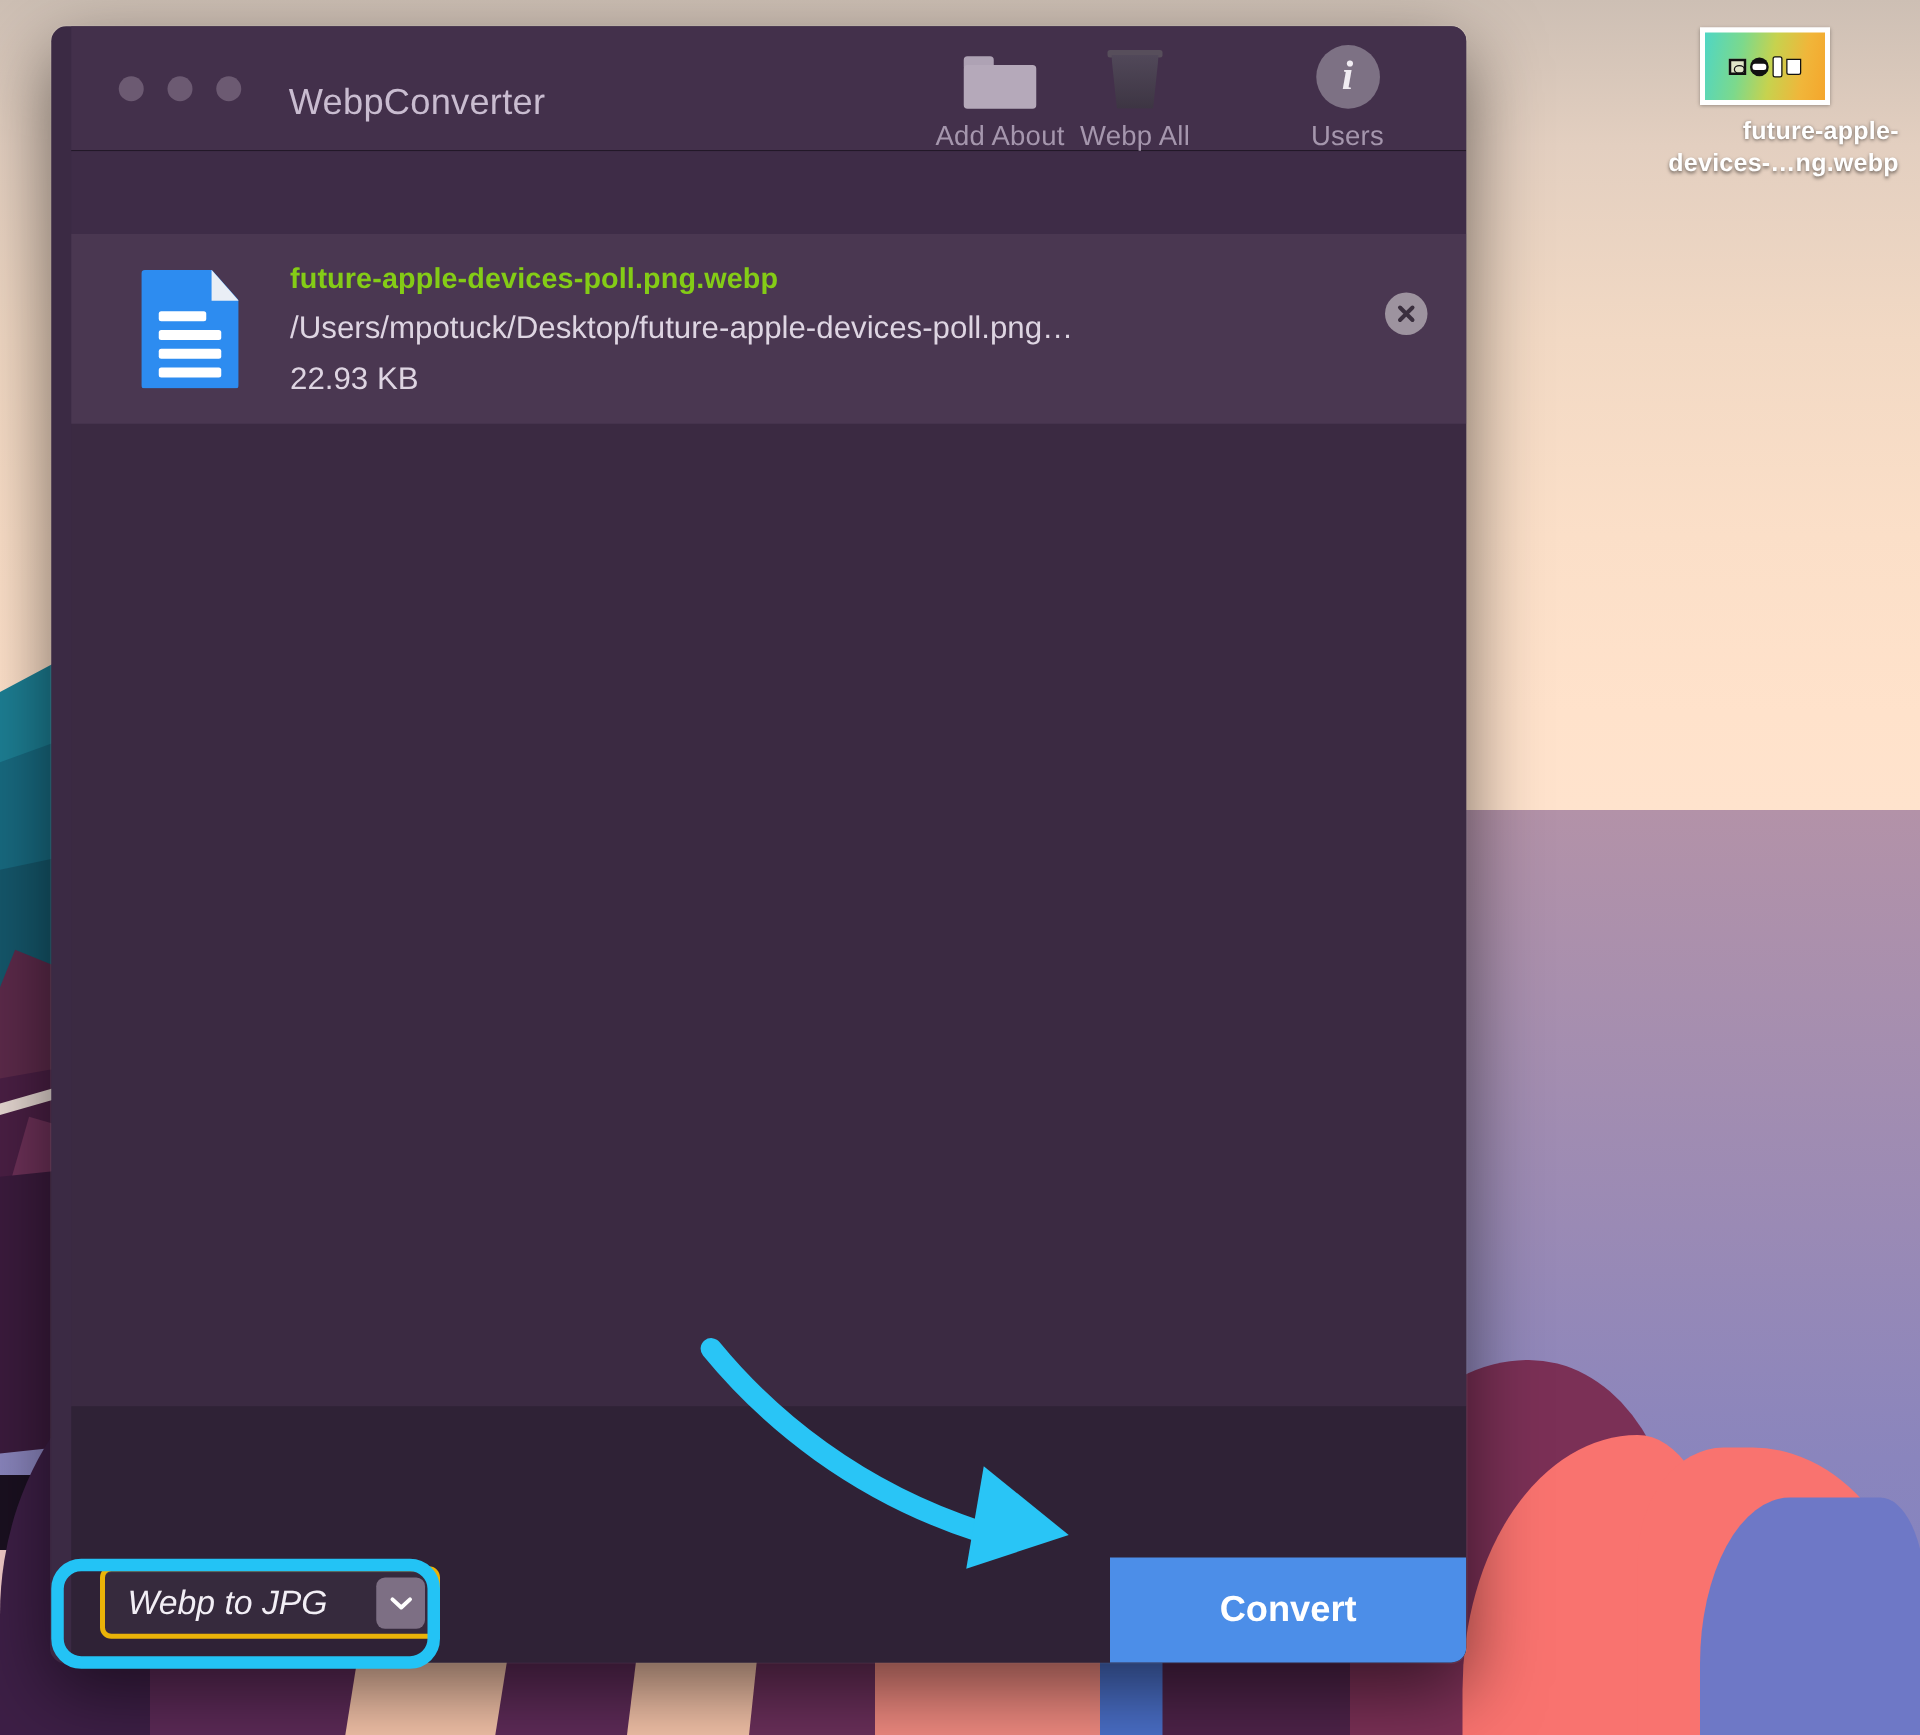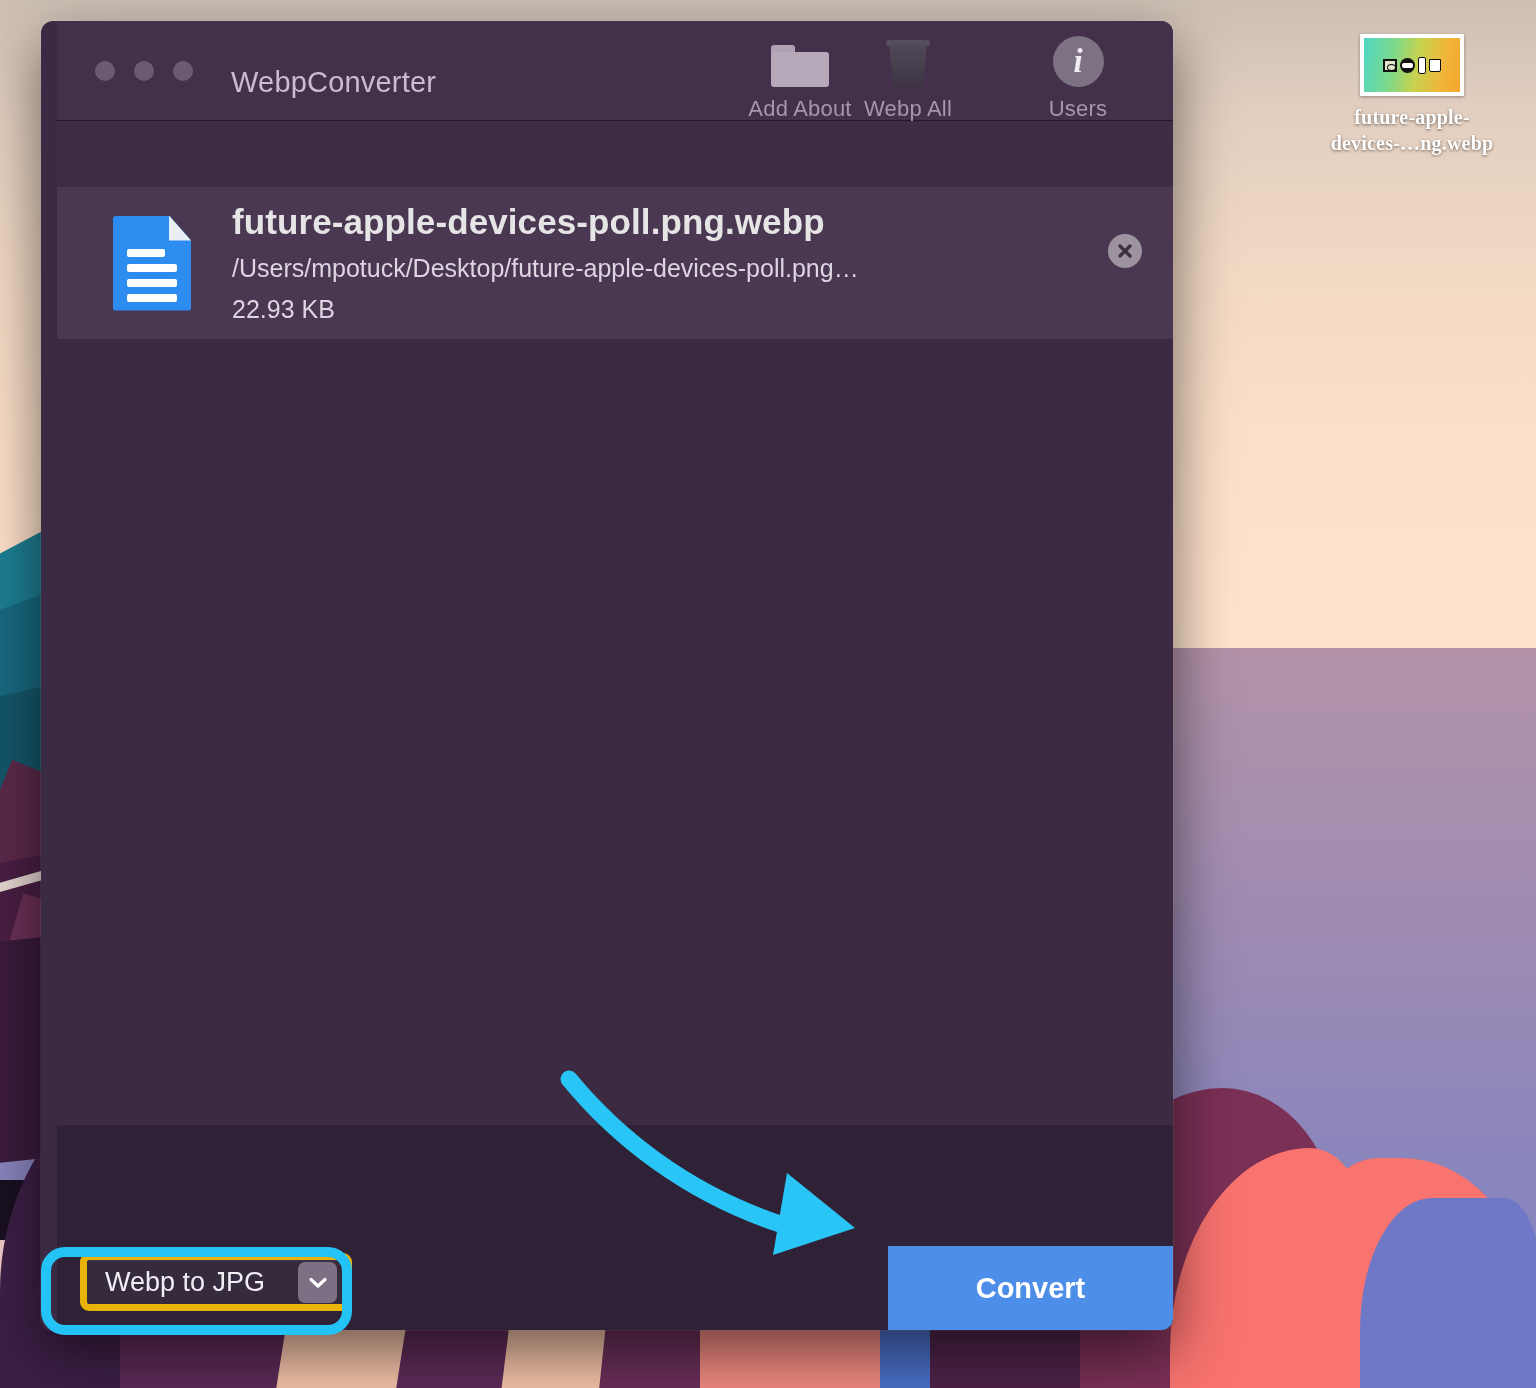--- a/index.html
+++ b/index.html
@@ -45,22 +45,22 @@
   .bb7 { left:700px; width:200px; height:300px; background:#f08a80; border-radius:50% 50% 0 0 / 40% 40% 0 0;}
   .bb8 { left:880px; width:60px; height:300px; background:#4a6fc8; }
   .bb9 { left:930px; width:220px; height:300px; background:#4e2349; border-radius:60% 30% 0 0 / 50% 35% 0 0;}
   .bb10{ left:1080px; width:260px; height:300px; background:#7b3056; border-radius:55% 45% 0 0 / 60% 50% 0 0;}
   .bb11{ left:1170px; width:200px; height:240px; background:#f9736f; border-radius:70% 30% 0 0 / 85% 40% 0 0; }
   .bb12{ left:1310px; width:230px; height:230px; background:#f9736f; border-radius:30% 60% 0 0 / 40% 80% 0 0; }
   .bb13{ left:1360px; width:180px; height:190px; background:#6e78c6; border-radius:40% 20% 0 0 / 70% 40% 0 0;}
 
   
   #desktop-icon {
-    position:absolute; left:1305px; top:34px; width:214px;
-    text-align:center; user-select:none;font-family:Liberation Serif, serif;
+    position:absolute; left:1305px; top:22px; width:214px;
+    text-align:right; user-select:none;
   }
   .thumb {
     width:104px; height:62px; margin:0 auto;
     background:#fff; border:4px solid #fff;
     box-shadow:0 1px 3px rgba(0,0,0,.35);
   }
   .thumb-inner {
     width:100%; height:100%;
     background:linear-gradient(100deg,#4fd6c4 0%,#7cd98c 30%,#c7d24e 55%,#f0b63a 80%,#f5a62c 100%);
     display:flex; align-items:center; justify-content:center; gap:3px;
@@ -145,41 +145,42 @@
     position:absolute; right:0; top:0; width:22px; height:25px; background:#e9eef5;
     clip-path:polygon(0 0,100% 100%,0 100%);
   }
   .doc-icon .ln { position:absolute; left:14px; height:8px; background:#ffffff; border-radius:2px; }
   .doc-icon .l1 { top:33px; width:38px; }
   .doc-icon .l2 { top:48px; width:50px; }
   .doc-icon .l3 { top:63px; width:50px; }
   .doc-icon .l4 { top:78px; width:50px; }
 
   .file-meta { margin-left:41px; display:flex; flex-direction:column; gap:12px; }
-  .file-name { color:#e5e5e5; font-size:35px; font-weight:700; letter-spacing:.1px; }
+  .file-name { color:#84cc16; font-size:23px; font-weight:700; letter-spacing:.1px; }
   .file-path { color:#ded5e2; font-size:25px; font-weight:400;text-align:center; }
   .file-size { color:#ded5e2; font-size:25px; font-weight:400; }
 
   .remove-btn {
     position:absolute; right:31px; top:47px; width:34px; height:34px;
     border-radius:50%; background:#9d939f; display:flex; align-items:center;
     justify-content:center; cursor:pointer;
   }
   .remove-btn svg { display:block; }
 
   
   .bottombar {
     height:206px; background:#2f2236; position:relative;
     display:flex; align-items:flex-end;
   }
   .format-select-wrap { position:absolute; left:23px; bottom:20px; width:272px; }
   .format-select {
-    height:58px; background:#362a3d; border:7px solid #eab308; border-radius:9px;
+    height:58px; background:#362a3d; border:4px solid #eab308; border-radius:9px;
     display:flex; align-items:center; padding:0 8px 0 18px; cursor:pointer;
     box-shadow:inset 0 1px 0 rgba(255,255,255,.05);
+    font-style:italic;
   }
   .format-value { color:#f2eef5; font-size:27px; font-weight:400; flex:1; }
   .chev-btn {
     width:39px; height:41px; border-radius:7px; background:#7d6f84;
     display:flex; align-items:center; justify-content:center;
   }
   .chev-btn svg { display:block; }
   .highlight-ring {
     position:absolute; left:41px; top:1247px; width:311px; height:88px;
     border:10px solid #23c3f5; border-radius:24px; pointer-events:none;

